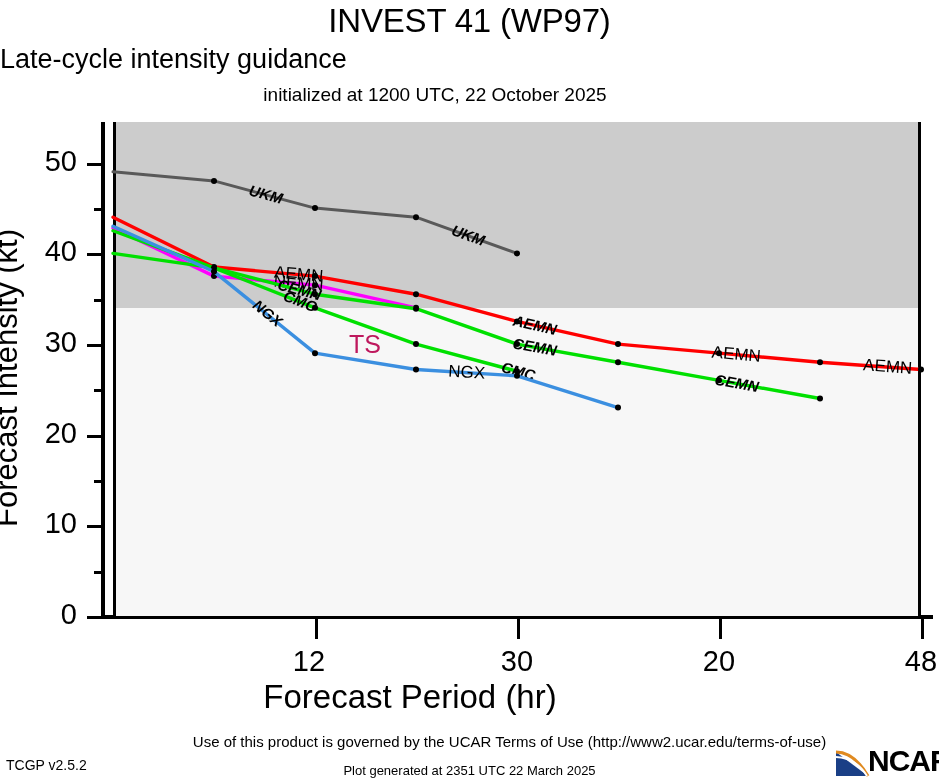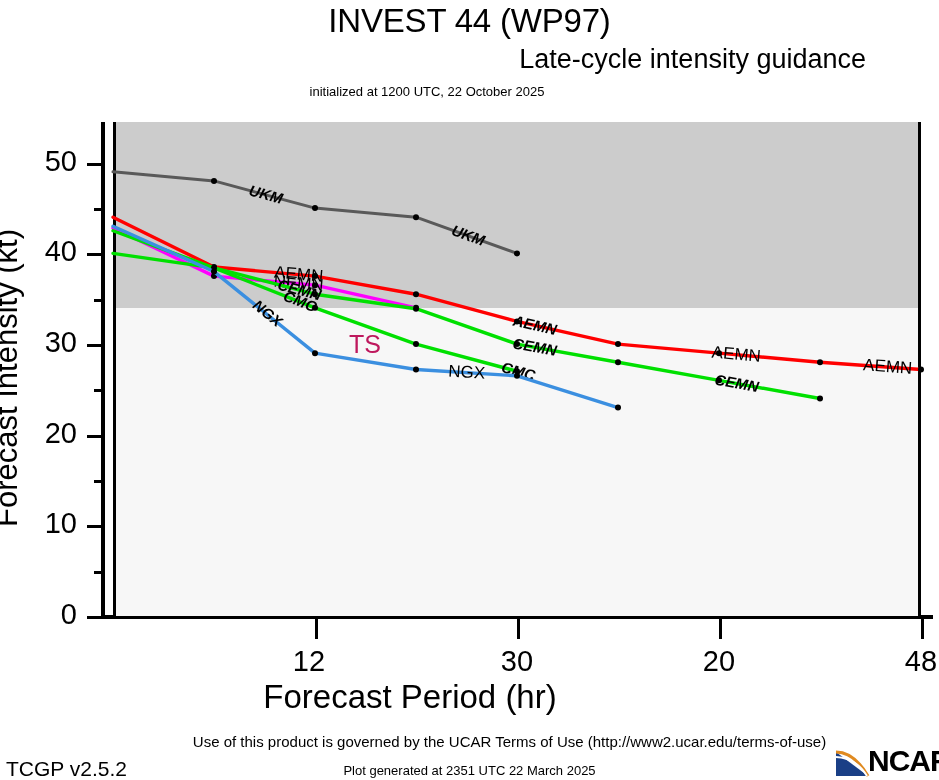--- a/index.html
+++ b/index.html
@@ -1,52 +1,52 @@
 <!DOCTYPE html>
 <html><head>
 <meta charset="utf-8">
 <style>
   html,body{margin:0;padding:0;background:#ffffff;}
   body{width:939px;height:780px;position:relative;overflow:hidden;
        font-family:"Liberation Sans",sans-serif;color:#000;}
   .abs{position:absolute;}
   #title-main{left:0;top:2px;width:939px;text-align:center;font-size:33px;letter-spacing:-0.2px;}
-  #title-sub{left:0;top:44px;width:866px;text-align:right;font-size:27px;}
-  #title-init{left:0;top:84px;width:854px;text-align:center;font-size:13px;}
+  #title-sub{left:0;top:44px;width:866px;text-align:left;font-size:27px;}
+  #title-init{left:8px;top:84px;width:854px;text-align:center;font-size:19px;}
   #plot-wrap{left:113px;top:122px;width:808px;height:494px;}
   #plot-bg-light{position:absolute;left:0;top:0;width:100%;height:100%;background:#f7f7f7;}
   #plot-bg-ts{position:absolute;left:0;top:0;width:100%;height:190px;background:#cccccc;}
   #plot-border{position:absolute;left:0;top:0;width:100%;height:100%;
                border-left:3px solid #000;border-right:3px solid #000;
                box-sizing:border-box;}
   #axis-bottom{left:101px;top:615px;width:832px;height:4px;background:#000;}
   #axis-left{left:101px;top:122px;width:4px;height:494px;background:#000;}
   .ytick{position:absolute;height:3px;background:#000;left:-18px;width:18px;}
   .ytick.minor{left:-11px;width:11px;}
   .ylabel{position:absolute;right:28px;font-size:29px;text-align:right;width:90px;line-height:1;}
   .xtick{position:absolute;width:3px;background:#000;top:0;height:22px;}
   .xlabel{position:absolute;top:28px;font-size:29px;text-align:center;width:90px;}
   #ylab-title{left:-233px;top:360px;width:480px;transform:rotate(-90deg);
               text-align:center;font-size:31px;}
   #xlab-title{left:0;top:678px;width:820px;text-align:center;font-size:33px;}
   #ts-label{font-size:25px;color:#be185d;left:236px;top:208px;}
   #foot-terms{left:0;top:733px;width:939px;text-align:center;font-size:15px;margin-left:40px;}
   #foot-plot{left:0;top:763px;width:939px;text-align:center;font-size:13px;}
-  #foot-ver{left:6px;top:757px;font-size:21px;}
+  #foot-ver{left:6px;top:757px;font-size:14px;}
   #ncar{left:838px;top:746px;width:101px;height:34px;}
   #ncar-text{position:absolute;left:30px;top:-2px;font-size:30px;font-weight:bold;letter-spacing:-1px;}
   .svgfull{position:absolute;left:0;top:0;overflow:visible;}
   text.mlab{font-family:"Liberation Sans",sans-serif;font-size:15px;
             font-style:italic;font-weight:bold;fill:#000;}
   text.mlab2{font-family:"Liberation Sans",sans-serif;font-size:17px;fill:#000;}
 </style>
 </head>
 <body>
 
-<div class="abs" id="title-main">INVEST 44 (WP97)</div>
+<div class="abs" id="title-main">INVEST 41 (WP97)</div>
 <div class="abs" id="title-sub">Late-cycle intensity guidance</div>
 <div class="abs" id="title-init">initialized at 1200 UTC, 22 October 2025</div>
 
 <div class="abs" id="ylab-title">Forecast Intensity (kt)</div>
 <div class="abs" id="xlab-title">Forecast Period (hr)</div>
 
 <div class="abs" id="axis-left"></div>
 <div class="abs" id="axis-bottom"></div>
 
 <div class="abs" id="plot-wrap">

